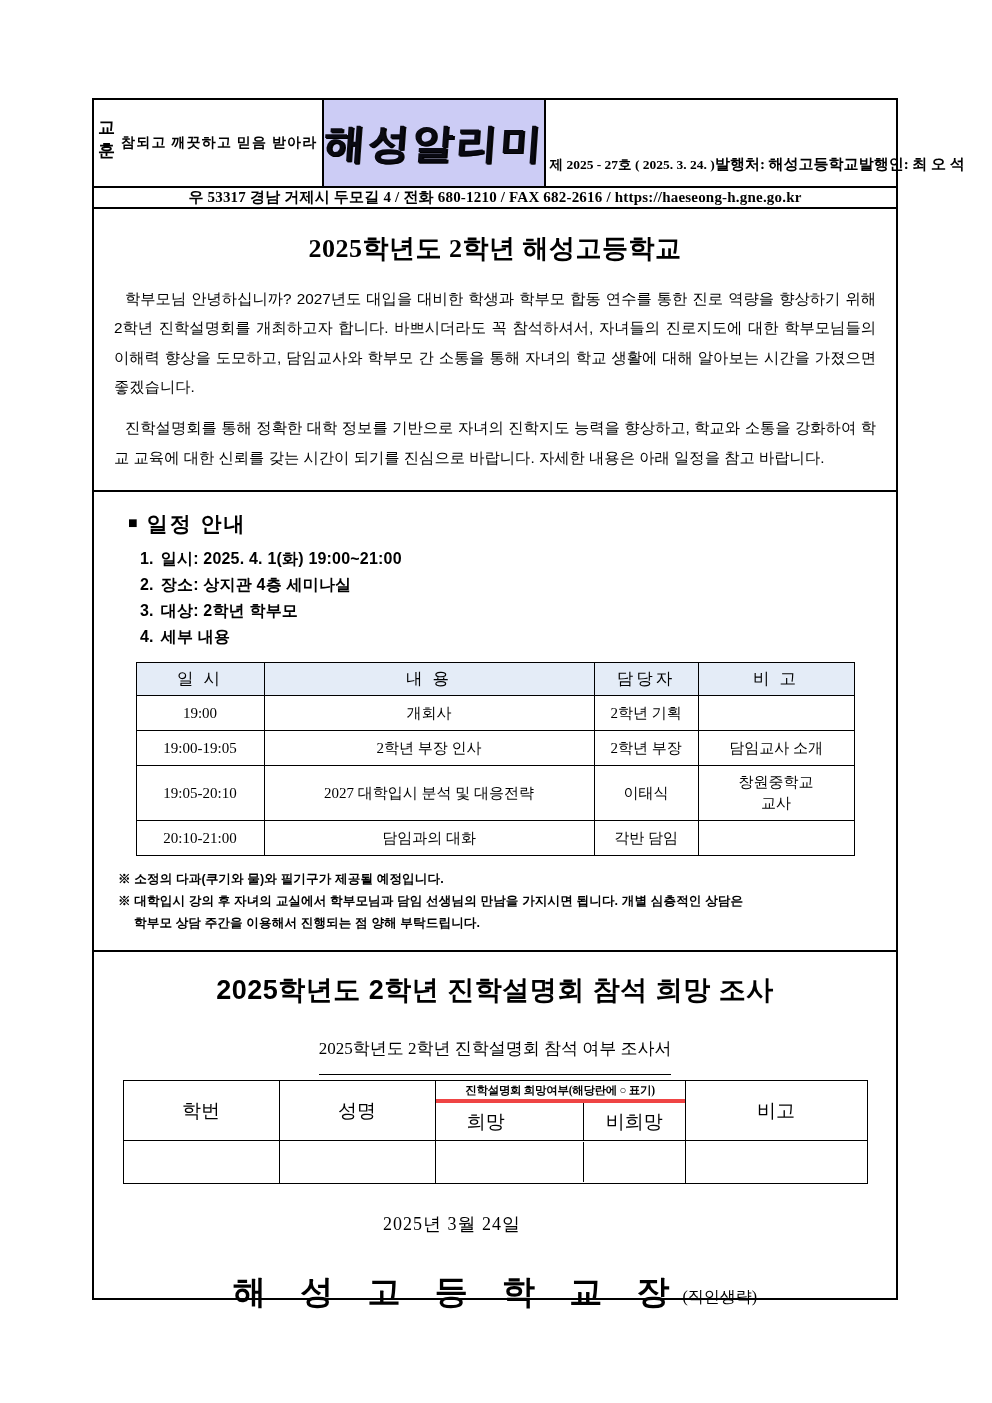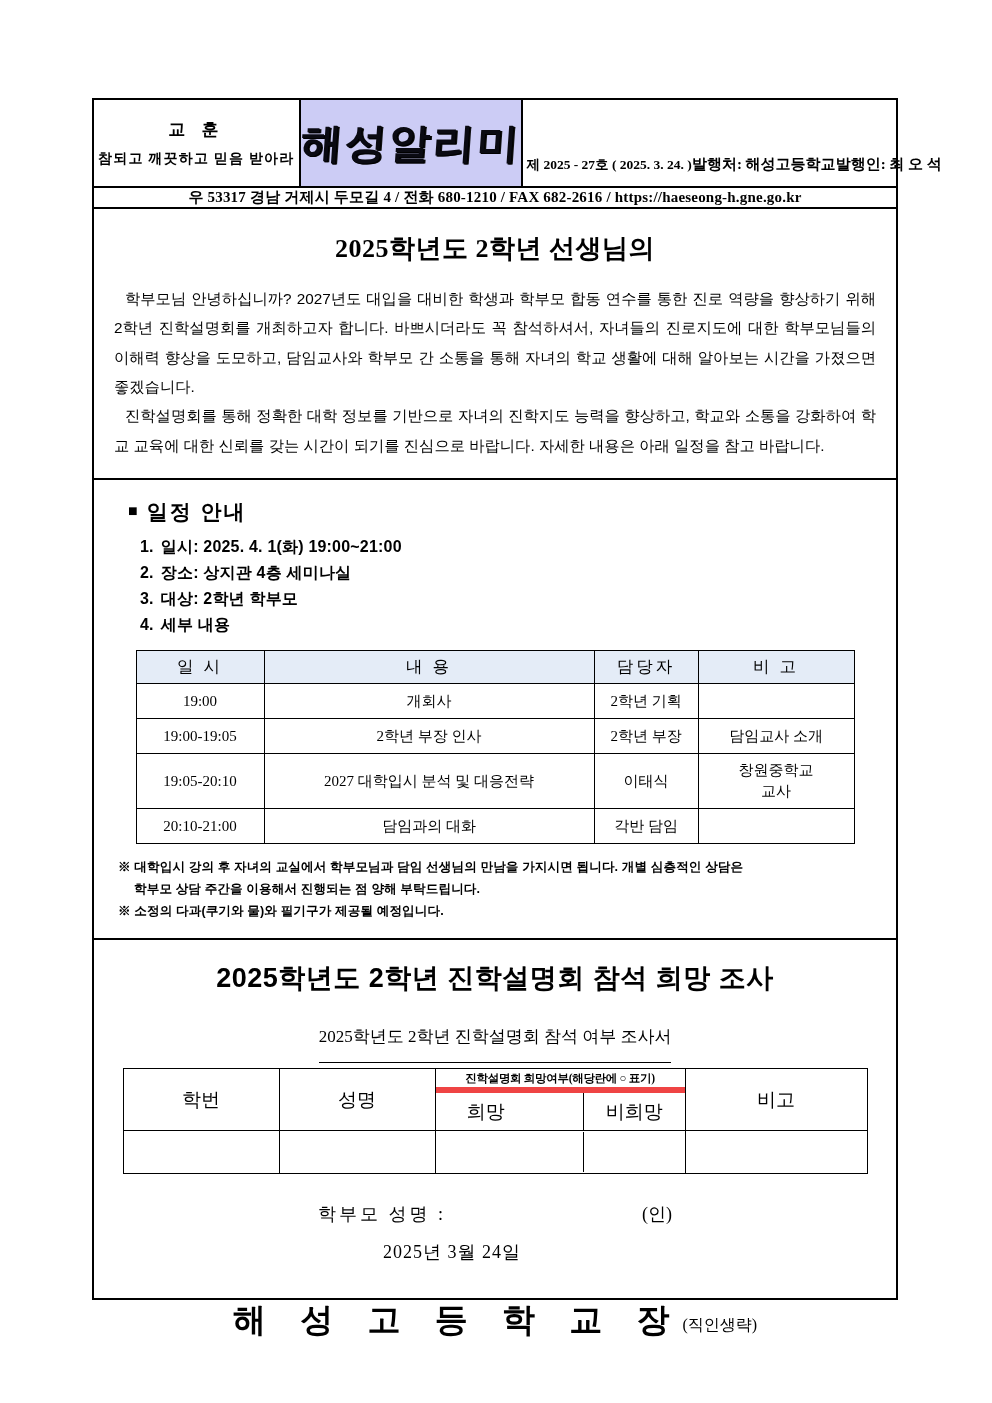--- a/index.html
+++ b/index.html
@@ -31,21 +31,21 @@
   .masthead {
     display: flex;
     align-items: stretch;
     border-bottom: 2px solid #000;
     height: 88px;
     box-sizing: border-box;
   }
   .motto-cell {
     width: 252px;
     display: flex;
-    flex-direction: column;
+    flex-direction: row;
     align-items: center;
     justify-content: center;
     border-right: 2px solid #000;
     box-sizing: border-box;
     padding: 2px 4px;
   }
   .motto-title {
     font-family: "Liberation Serif", serif;
     font-weight: bold;
     font-size: 17px;
@@ -127,21 +127,21 @@
   .para {
     font-family: "Liberation Sans", sans-serif;
     font-size: 15.3px;
     line-height: 1.92;
     text-align: justify;
     text-justify: inter-character;
     word-break: break-all;
     text-indent: 11px;
     margin: 0;
   }
-  .para + .para { margin-top: 0px; }
+  .para + .para { margin-top: 12px; }
 
   
   .schedule {
     border-bottom: 2px solid #000;
     padding: 14px 20px 16px 20px;
     box-sizing: border-box;
   }
   .sec-head {
     font-family: "Liberation Sans", sans-serif;
     font-weight: bold;
@@ -233,21 +233,21 @@
 
   table.survey-tbl { width: 744px; }
   table.survey-tbl td {
     font-family: "Liberation Serif", serif;
     font-size: 19px;
     padding: 0;
   }
   td.sv-lbl  { height: 56px; }
   td.sv-merge{ height: 56px; padding: 0 !important; vertical-align: top; }
   .mini-hdr {
-    border-bottom: 6px solid #ef4444;
+    border-bottom: 4px solid #ef4444;
     font-family: "Liberation Serif", serif;
     font-weight: bold;
     font-size: 11.5px;
     height: 18px;
     line-height: 18px;
     white-space: nowrap;
     letter-spacing: -.3px;
   }
   .mini-row { display: flex; height: 37px; gap: 47px; }
   .mini-cell {
@@ -320,21 +320,21 @@
     <div class="issue-cell">
       <div class="issue-line small">제 2025 - 27호 ( 2025. 3. 24. )</div>
       <div class="issue-line">발행처: 해성고등학교</div>
       <div class="issue-line">발행인: 최 오 석</div>
     </div>
   </div>
 
   <div class="addressbar">우 53317  경남 거제시 두모길 4  /  전화  680-1210 /  FAX 682-2616  /  https://haeseong-h.gne.go.kr</div>
 
   <div class="intro">
-    <div class="doc-title">2025학년도 2학년 선생님의</div>
+    <div class="doc-title">2025학년도 2학년 해성고등학교</div>
     <p class="para">학부모님 안녕하십니까? 2027년도 대입을 대비한 학생과 학부모 합동 연수를 통한 진로 역량을 향상하기 위해 2학년 진학설명회를 개최하고자 합니다. 바쁘시더라도 꼭 참석하셔서, 자녀들의 진로지도에 대한 학부모님들의 이해력 향상을 도모하고, 담임교사와 학부모 간 소통을 통해 자녀의 학교 생활에 대해 알아보는 시간을 가졌으면 좋겠습니다.</p>
     <p class="para">진학설명회를 통해 정확한 대학 정보를 기반으로 자녀의 진학지도 능력을 향상하고, 학교와 소통을 강화하여 학교 교육에 대한 신뢰를 갖는 시간이 되기를 진심으로 바랍니다. 자세한 내용은 아래 일정을 참고 바랍니다.</p>
   </div>
 
   <div class="schedule">
     <div class="sec-head">
       <span class="sq">■</span><span>일정 안내</span>
     </div>
 
     <ul class="num-list">
@@ -392,26 +392,26 @@
           <td>담임과의 대화</td>
           <td>각반 담임</td>
           <td></td>
         </tr>
       </tbody>
     </table>
 
     <div class="notes">
       <div class="note">
         <span>※</span>
-        <span>대학입시 강의 후 자녀의 교실에서 학부모님과 담임 선생님의 만남을 가지시면 됩니다. 개별 심층적인 상담은</span>
-        <span class="cont">학부모 상담 주간을 이용해서 진행되는 점 양해 부탁드립니다.</span>
+        <span>소정의 다과(쿠기와 물)와 필기구가 제공될 예정입니다.</span>
       </div>
       <div class="note">
         <span>※</span>
-        <span>소정의 다과(쿠기와 물)와 필기구가 제공될 예정입니다.</span>
+        <span>대학입시 강의 후 자녀의 교실에서 학부모님과 담임 선생님의 만남을 가지시면 됩니다. 개별 심층적인 상담은</span>
+        <span class="cont">학부모 상담 주간을 이용해서 진행되는 점 양해 부탁드립니다.</span>
       </div>
     </div>
   </div>
 
   <div class="survey">
     <div class="survey-title">2025학년도 2학년 진학설명회 참석 희망 조사</div>
     <div class="survey-sub"><span>2025학년도 2학년 진학설명회 참석 여부 조사서</span></div>
 
     <table class="tbl survey-tbl">
       <colgroup>
@@ -441,24 +441,20 @@
               <div class="mini-cell"></div>
               <div class="mini-cell divider"></div>
             </div>
           </td>
           <td class="sv-blank"></td>
         </tr>
       </tbody>
     </table>
 
     <div class="sign-area">
-      <div class="sign-row">
-        <span class="nm">학부모  성명 :</span>
-        <span class="seal">(인)</span>
-      </div>
       <div class="date-row">2025년  3월  24일</div>
       <div class="school-row">
         <span class="school-name">해 성 고 등 학 교 장</span><span class="school-seal">(직인생략)</span>
       </div>
     </div>
   </div>
 
 </div>
 
 </body></html>

